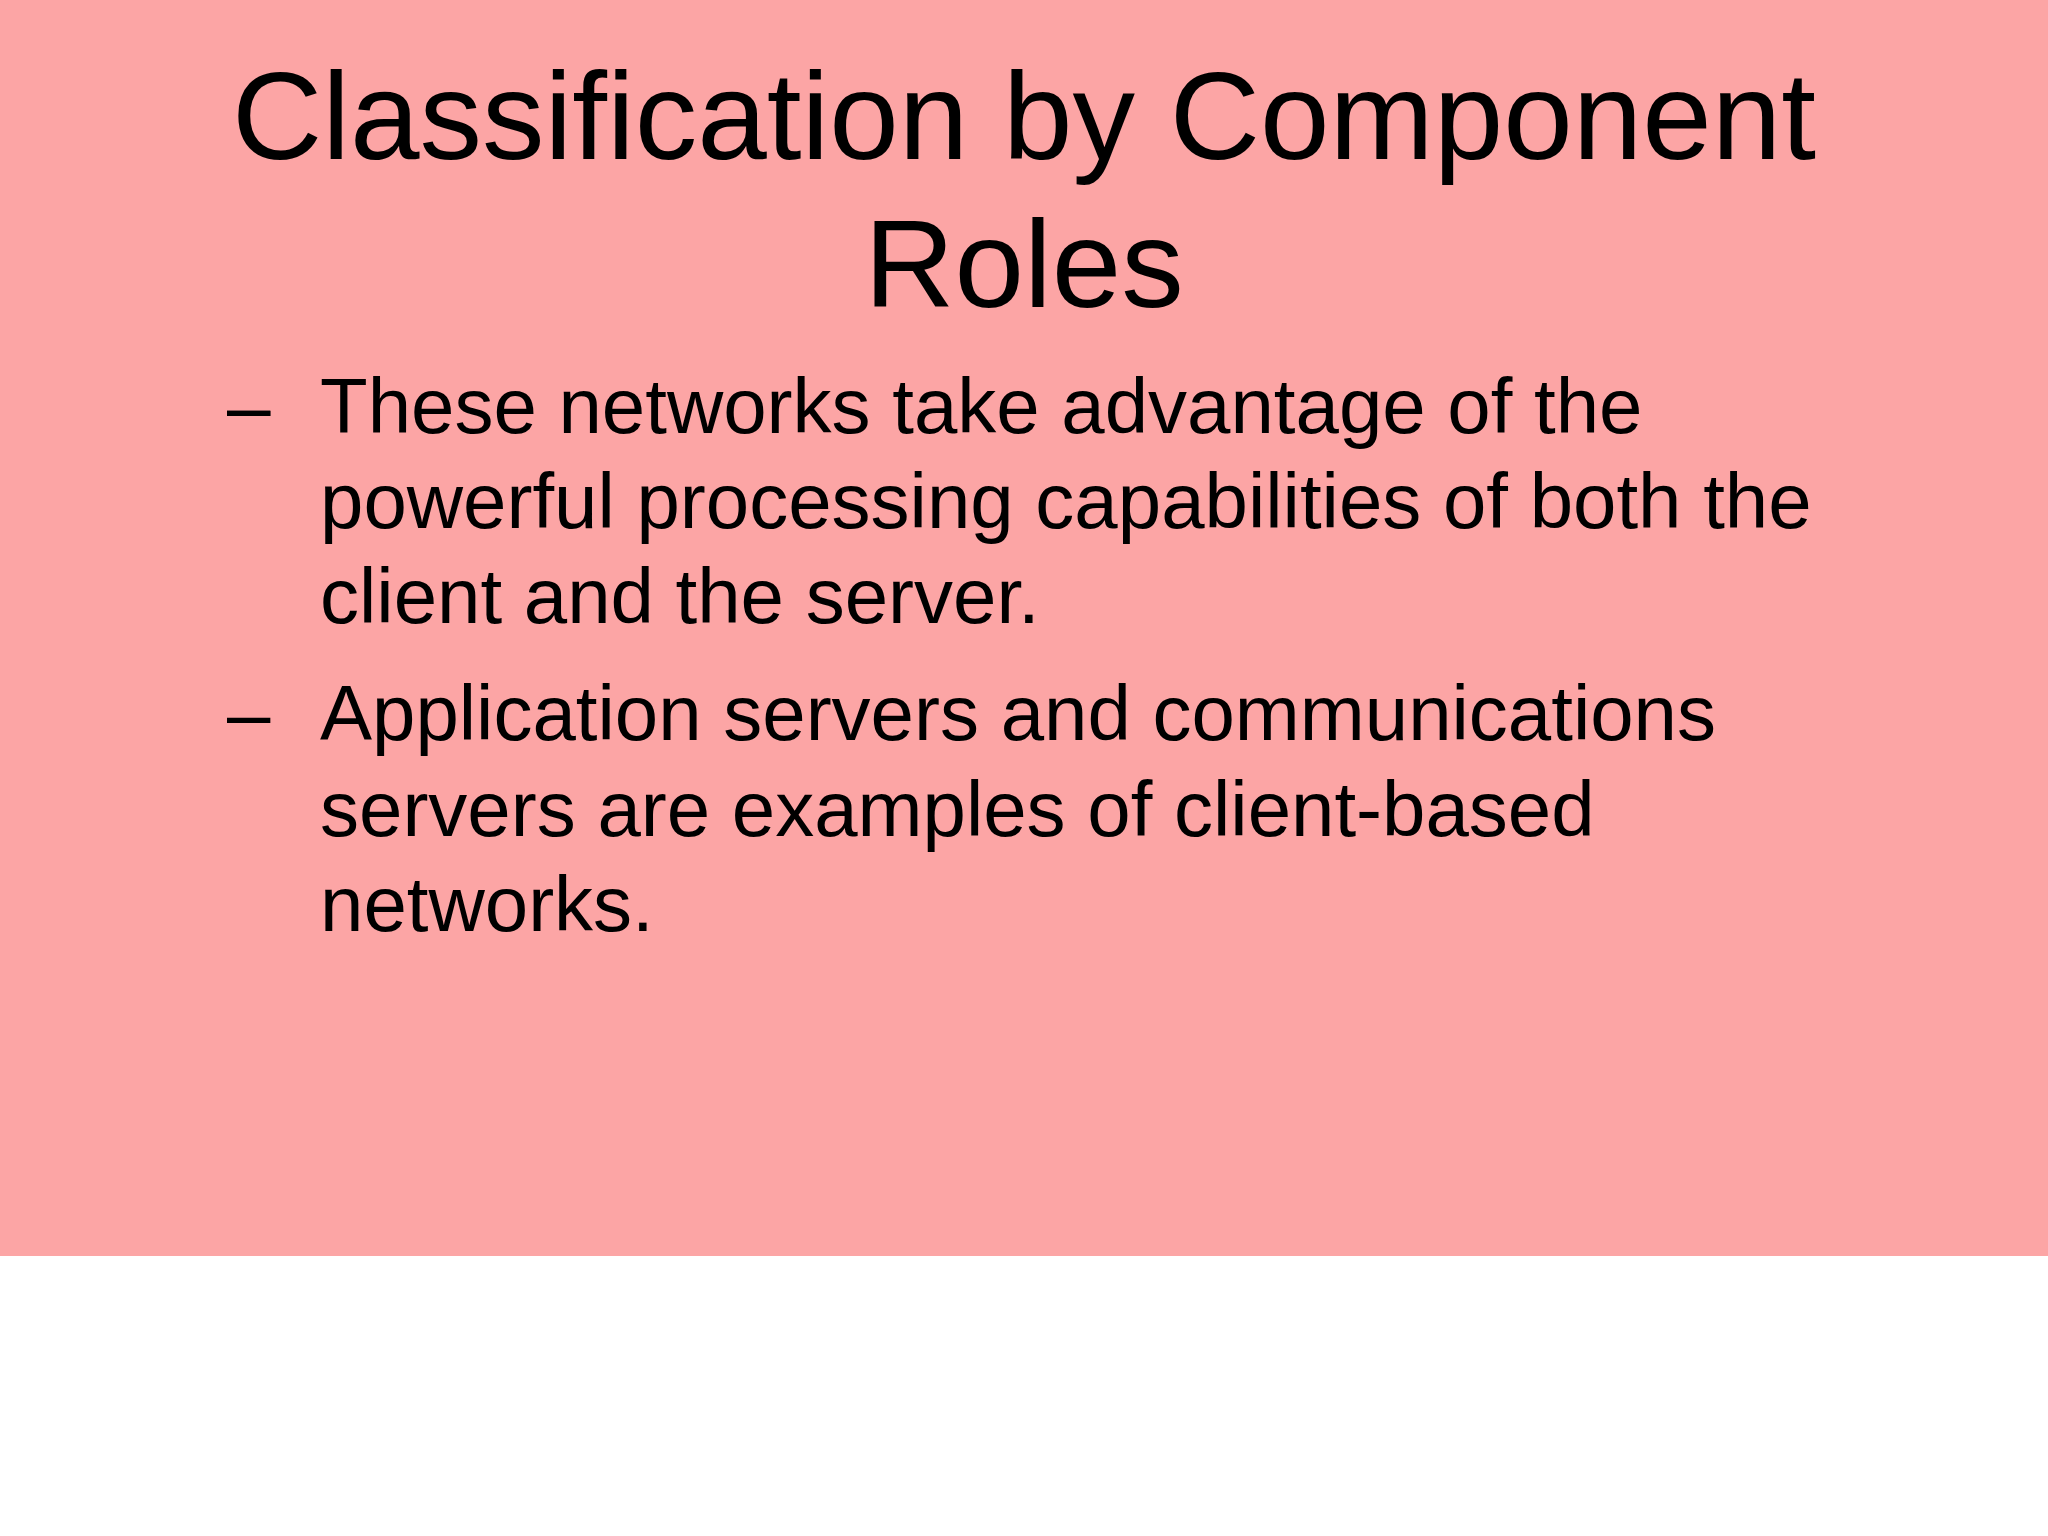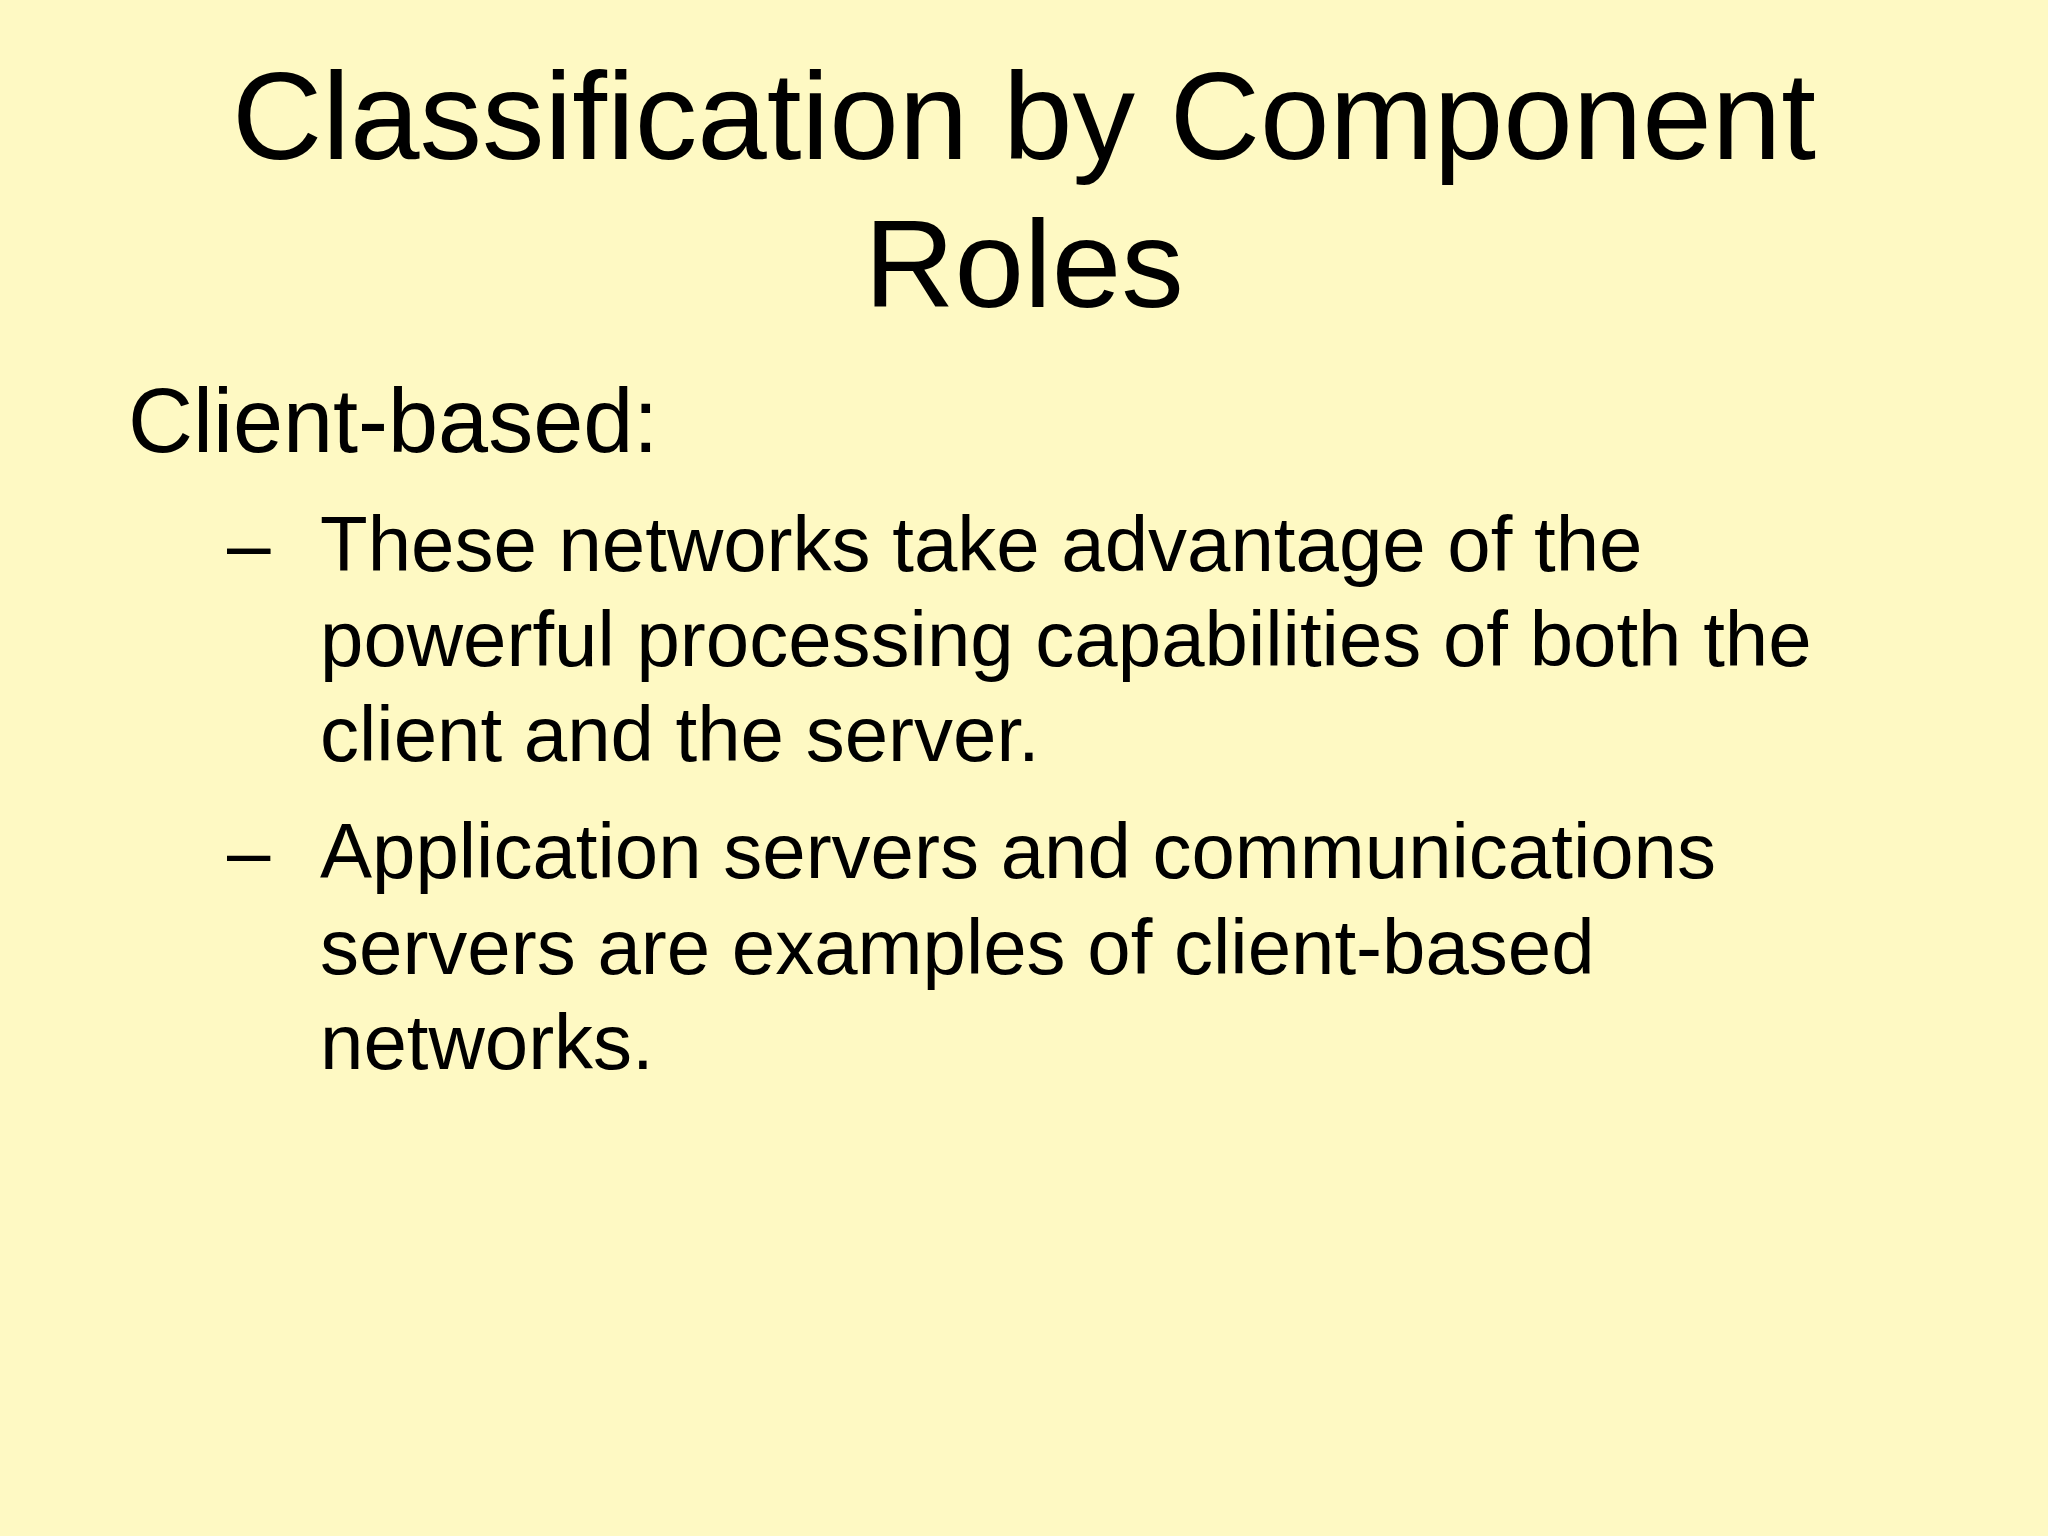--- a/index.html
+++ b/index.html
@@ -3,22 +3,22 @@
 <meta charset="utf-8">
 <style>
   html, body {
     margin: 0;
     padding: 0;
     background: #ffffff;
   }
   .slide {
     position: relative;
     width: 2048px;
-    height: 1536px;
-    background: #fef9c3;
+    height: 1256px;
+    background: #fca5a5;
     color: #000000;
     font-family: "Liberation Sans", sans-serif;
     overflow: hidden;
   }
   .slide-title {
     width: 1800px;
     margin: 42px auto 0 auto;
     text-align: center;
     font-size: 125px;
     line-height: 1.18;
@@ -51,21 +51,20 @@
     top: 0;
   }
 </style>
 </head>
 <body>
 
 <div class="slide">
 
   <h1 class="slide-title">Classification by Component Roles</h1>
 
-  <div class="body-heading">Client-based:</div>
 
   <ul class="bullet-list">
 
     <li class="bullet-item">
       <span class="bullet-marker">–</span>
     </li>
 
     <li class="bullet-item">
       <span class="bullet-marker">–</span>
       <span>These networks take advantage of the powerful processing capabilities of both the client and the server.</span>

